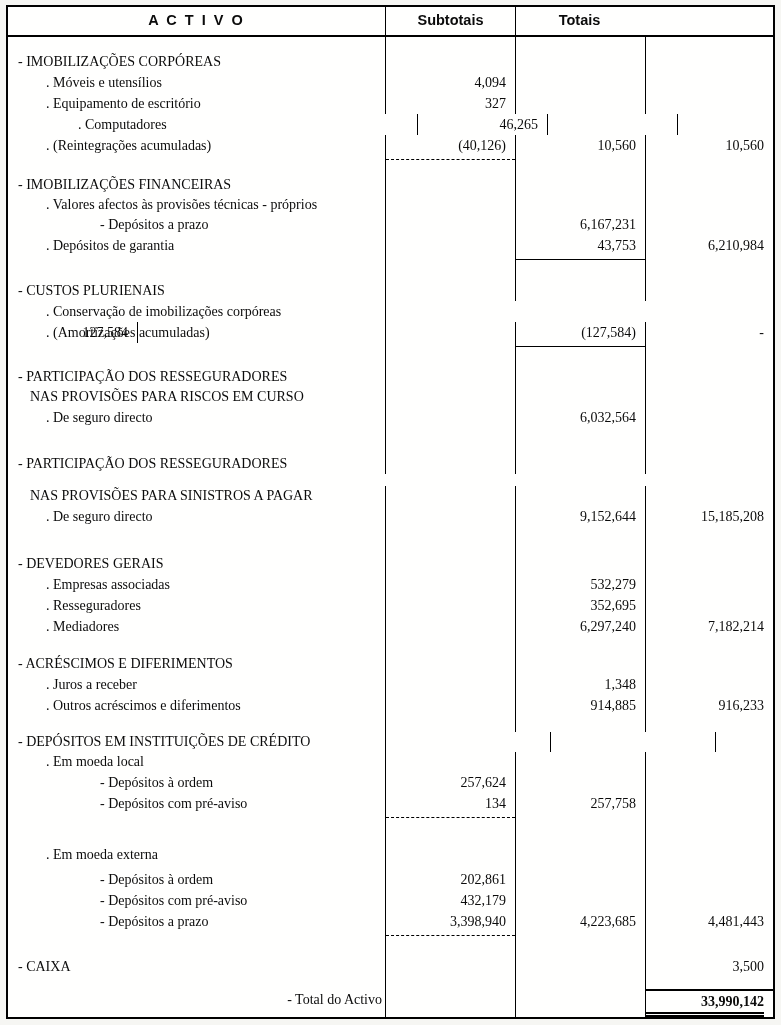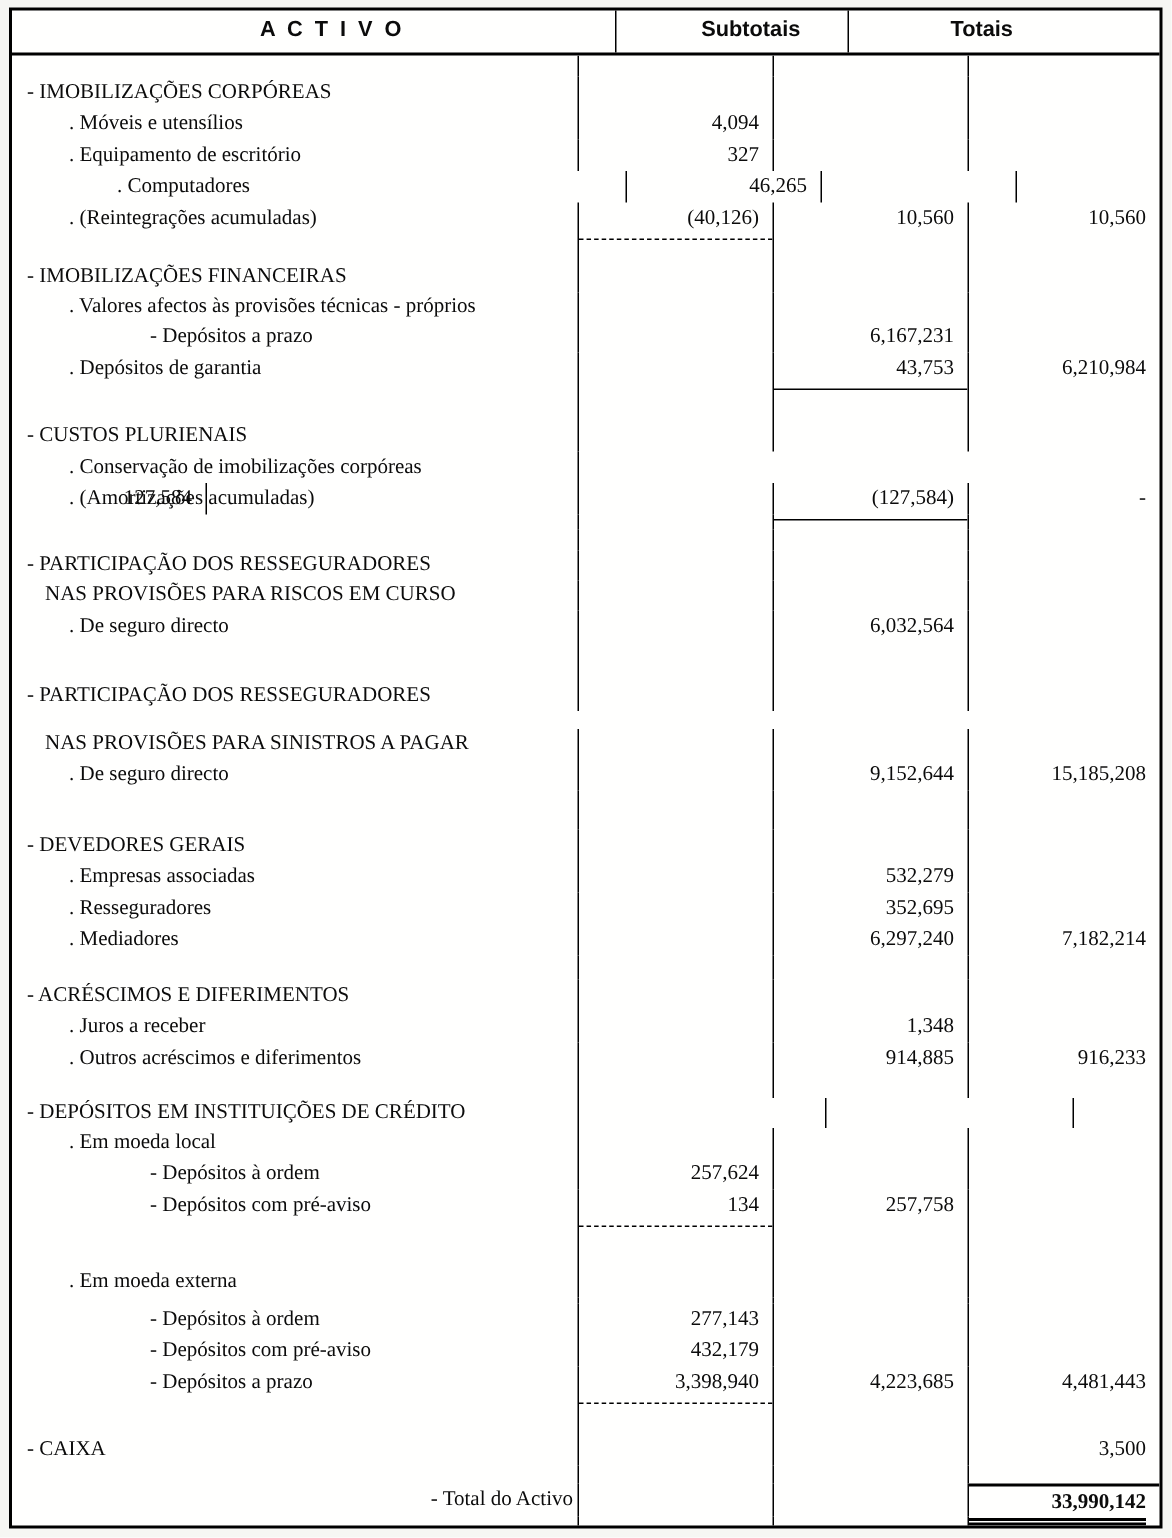--- a/index.html
+++ b/index.html
@@ -15,21 +15,21 @@
     position: absolute; left: 6px; top: 5px;
     width: 769px; height: 1014px;
     border: 2px solid #000;
     background: #fffffe;
     display: flex; flex-direction: column;
   }
   .header { height: 30px; flex: none; border-bottom: 2px solid #000; display: flex; }
   .hc {
     font-family: "Liberation Sans", sans-serif;
     font-weight: bold; font-size: 14.5px;
-    text-align: center; line-height: 27px; margin-left: 25px;
+    text-align: center; line-height: 27px;
   }
   .activo { letter-spacing: 2px; }
   .tbody { flex: 1; display: flex; flex-direction: column; overflow: hidden; }
   .row { display: flex; flex: none; font-size: 14px; }
   .c  { flex: none; overflow: hidden; white-space: nowrap; }
   .c1 { width: 378px; border-right: 1px solid #000; }
   .c2 { width: 130px; border-right: 1px solid #000; }
   .c3 { width: 130px; border-right: 1px solid #000; }
   .c4 { width: 127px; }
   .num { text-align: right; padding-right: 9px; }
@@ -321,21 +321,21 @@
         <div class="c c4 num"></div>
       </div>
       <div class="row spacer" style="height: 4px; line-height: 4px;">
         <div class="c c1"></div>
         <div class="c c2 num"></div>
         <div class="c c3 num"></div>
         <div class="c c4 num"></div>
       </div>
       <div class="row subitem" style="height: 21px; line-height: 21px;">
         <div class="c c1">- Depósitos à ordem</div>
-        <div class="c c2 num">277,143</div>
+        <div class="c c2 num">202,861</div>
         <div class="c c3 num"></div>
         <div class="c c4 num"></div>
       </div>
       <div class="row subitem" style="height: 21px; line-height: 21px;">
         <div class="c c1">- Depósitos com pré-aviso</div>
         <div class="c c2 num">432,179</div>
         <div class="c c3 num"></div>
         <div class="c c4 num"></div>
       </div>
       <div class="row subitem" style="height: 21px; line-height: 21px;">

